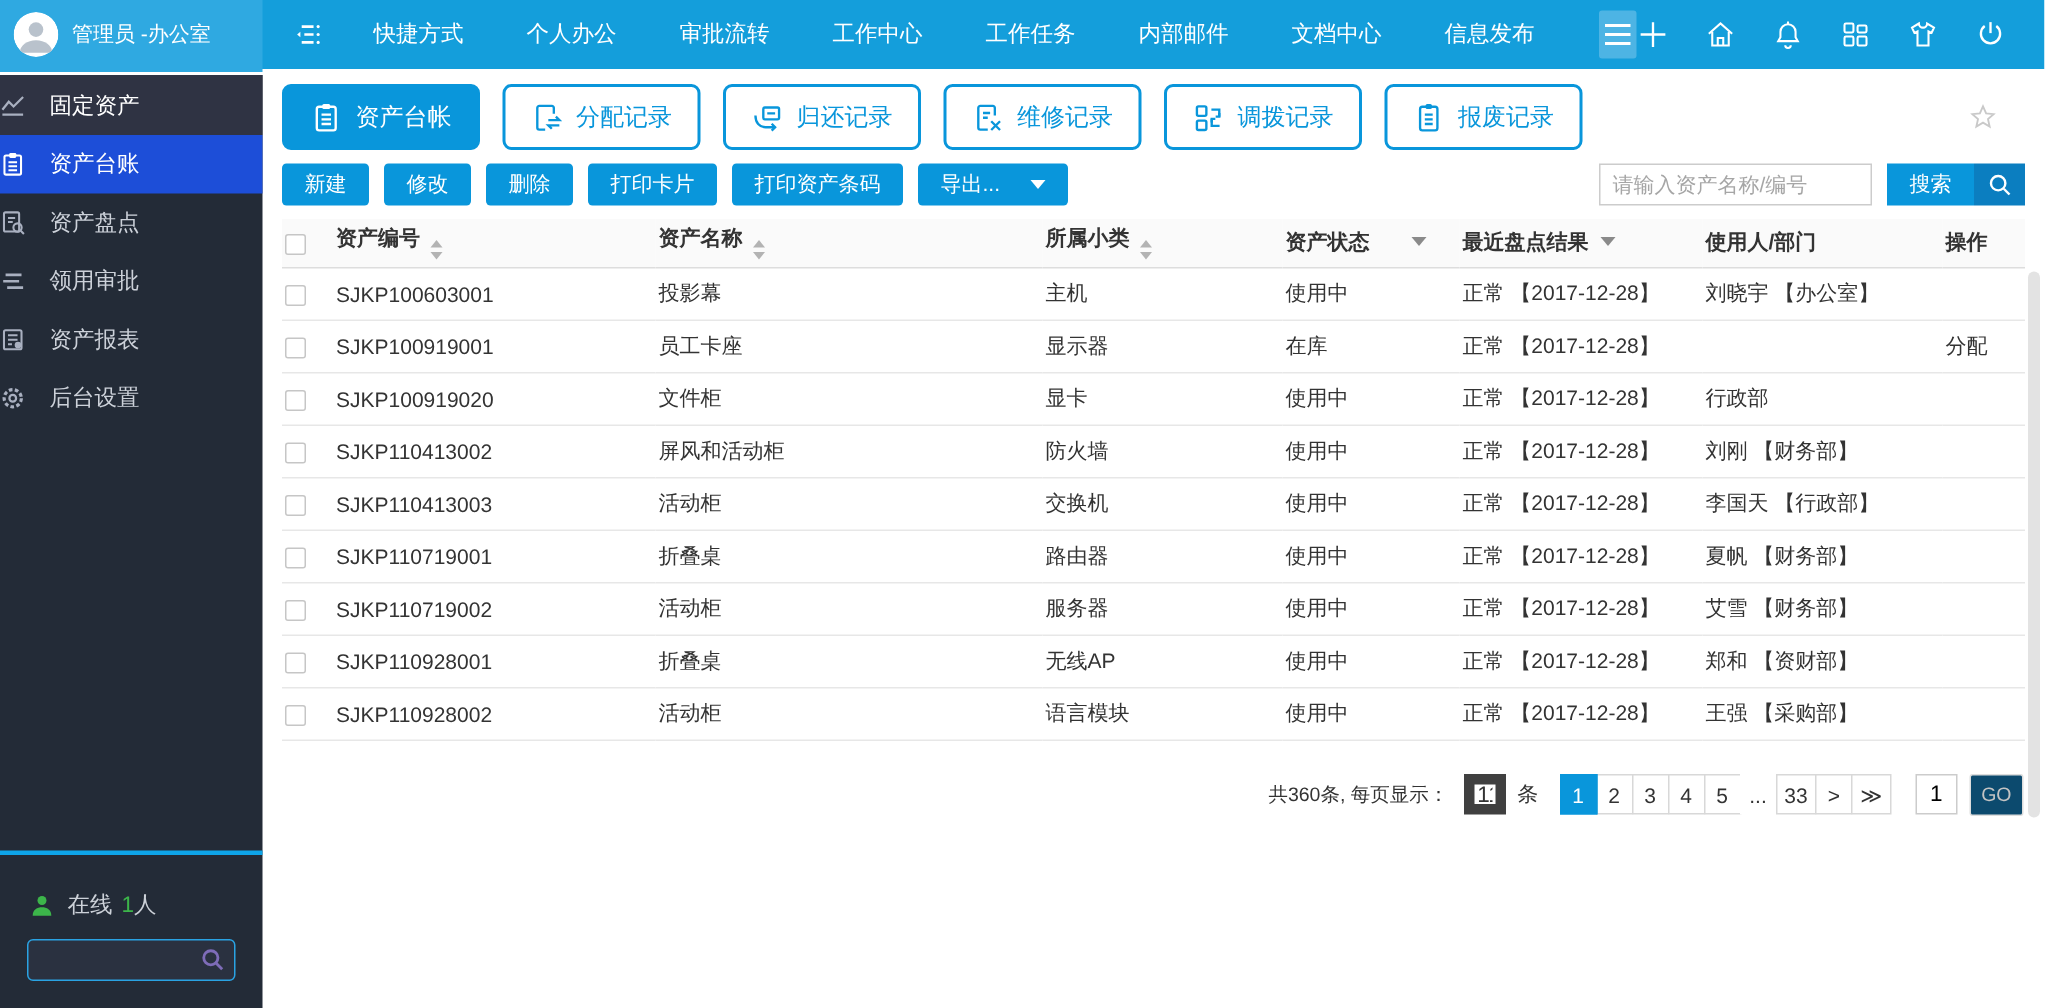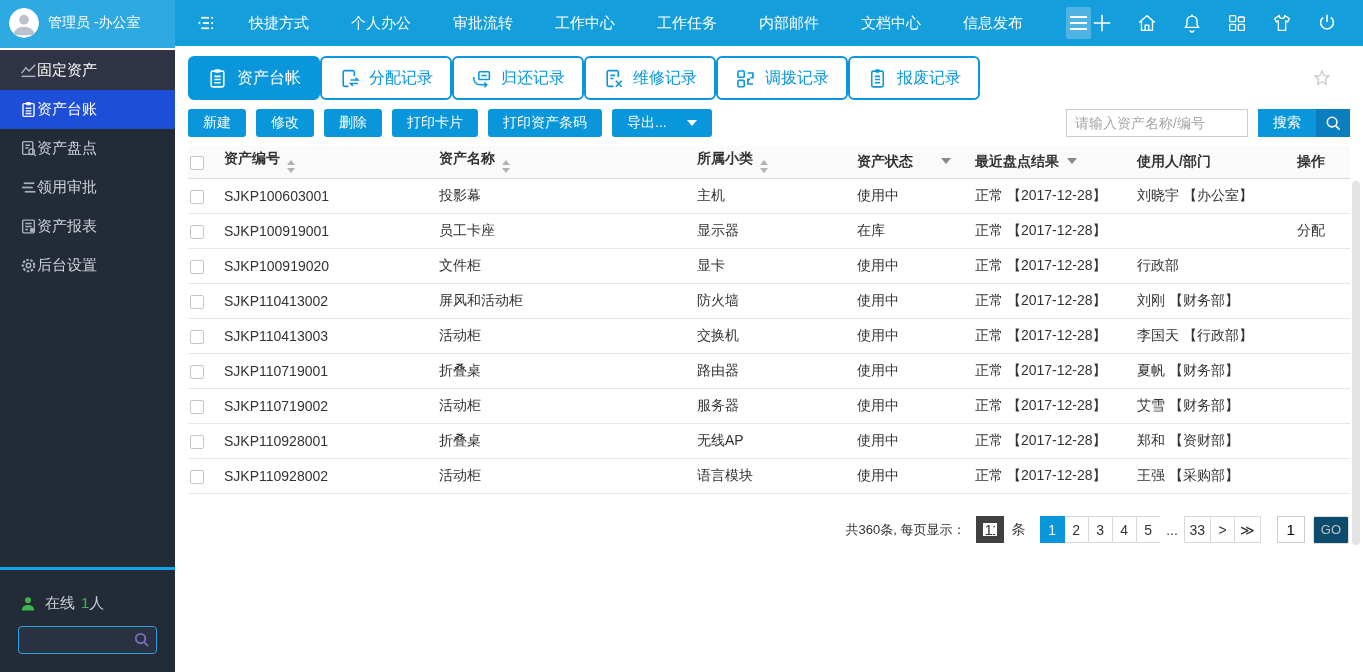--- a/index.html
+++ b/index.html
@@ -18,37 +18,37 @@
   .menulist { width:27px; height:24px; color:#fff; margin:0 12px 0 20px; cursor:pointer; }
   .nav { display:flex; align-items:center; }
   .nav-item { color:#fff; font-size:15px; padding:0 21px; line-height:50px; cursor:pointer; white-space:nowrap; }
   .hamburger { width:32px; height:32px; background:#4db4e4; border-radius:2px; margin-left:22px; display:flex; flex-direction:column; justify-content:center; align-items:center; gap:4px; cursor:pointer; }
   .hamburger i { width:17px; height:2px; background:#fff; }
   .top-right { margin-left:auto; display:flex; align-items:center; gap:23px; padding-right:25px; }
   .top-right .icn { width:22px; height:22px; color:#fff; cursor:pointer; }
 
   
   .sidebar { position:absolute; top:50px; left:0; width:175px; bottom:0; background:#232b37; display:flex; flex-direction:column; z-index:4; }
-  .side-item { height:39px; flex:0 0 39px; display:flex; align-items:center; gap:0; padding-left:20px; color:#ccd1d9; font-size:15px; cursor:pointer; }
+  .side-item { height:39px; flex:0 0 39px; display:flex; align-items:center; gap:16px; color:#ccd1d9; font-size:15px; cursor:pointer; }
   .side-item .icn { width:17px; height:17px; color:#a9b0c0; }
   .side-item.header { height:40px; flex:0 0 40px; background:#2f3343; color:#fff; }
   .side-item.active { background:#1d4ed8; color:#fff; }
   .side-item.active .icn { color:#fff; }
   .sidebar-bottom { margin-top:auto; border-top:3px solid #0ea5e9; padding:24px 18px 18px; }
   .online { display:flex; align-items:center; gap:9px; color:#ccd1d8; font-size:15px; margin-bottom:13px; padding-left:2px; }
   .online .icn { width:16px; height:16px; }
   .online .count { color:#3cb54a; }
   .side-search { position:relative; }
   .side-search input { width:100%; height:28px; background:#2a3140; border:1px solid #2aa3e3; border-radius:4px; color:#dfe3ea; padding:0 30px 0 8px; font-size:13px; outline:none; font-family:inherit; }
   .side-search .icn { position:absolute; right:7px; top:5px; width:17px; height:17px; cursor:pointer; }
 
   
   .main { position:absolute; left:175px; top:50px; right:0; bottom:0; background:#fff; }
 
-  .tabs-row { display:flex; align-items:center; gap:0; padding:6px 13px 4px; }
+  .tabs-row { display:flex; align-items:center; gap:15px; padding:6px 13px 4px; }
   .tab { height:44px; border:2px solid #0996db; border-radius:6px; background:#fff; color:#0996db; display:flex; align-items:center; gap:9px; padding:0 17px; font-size:16px; cursor:pointer; white-space:nowrap; }
   .tab .icn { width:21px; height:21px; }
   .tab.active { background:#0996db; color:#fff; border-color:#0996db; }
   .fav-star { margin-left:auto; width:20px; height:20px; color:#c9c9c9; cursor:pointer; margin-right:18px; }
 
   .toolbar-row { display:flex; align-items:center; gap:10px; padding:5px 13px 9px; }
   .btn { background:#0996db; border:none; color:#fff; font-size:14px; height:28px; padding:0 15px; border-radius:3px; cursor:pointer; font-family:inherit; display:flex; align-items:center; white-space:nowrap; }
   .caret { width:0; height:0; border-left:5px solid transparent; border-right:5px solid transparent; border-top:6px solid currentColor; display:inline-block; }
   .btn .caret { margin-left:20px; }
   .toolbar-search { margin-left:auto; display:flex; align-items:stretch;border-radius:14px; }

